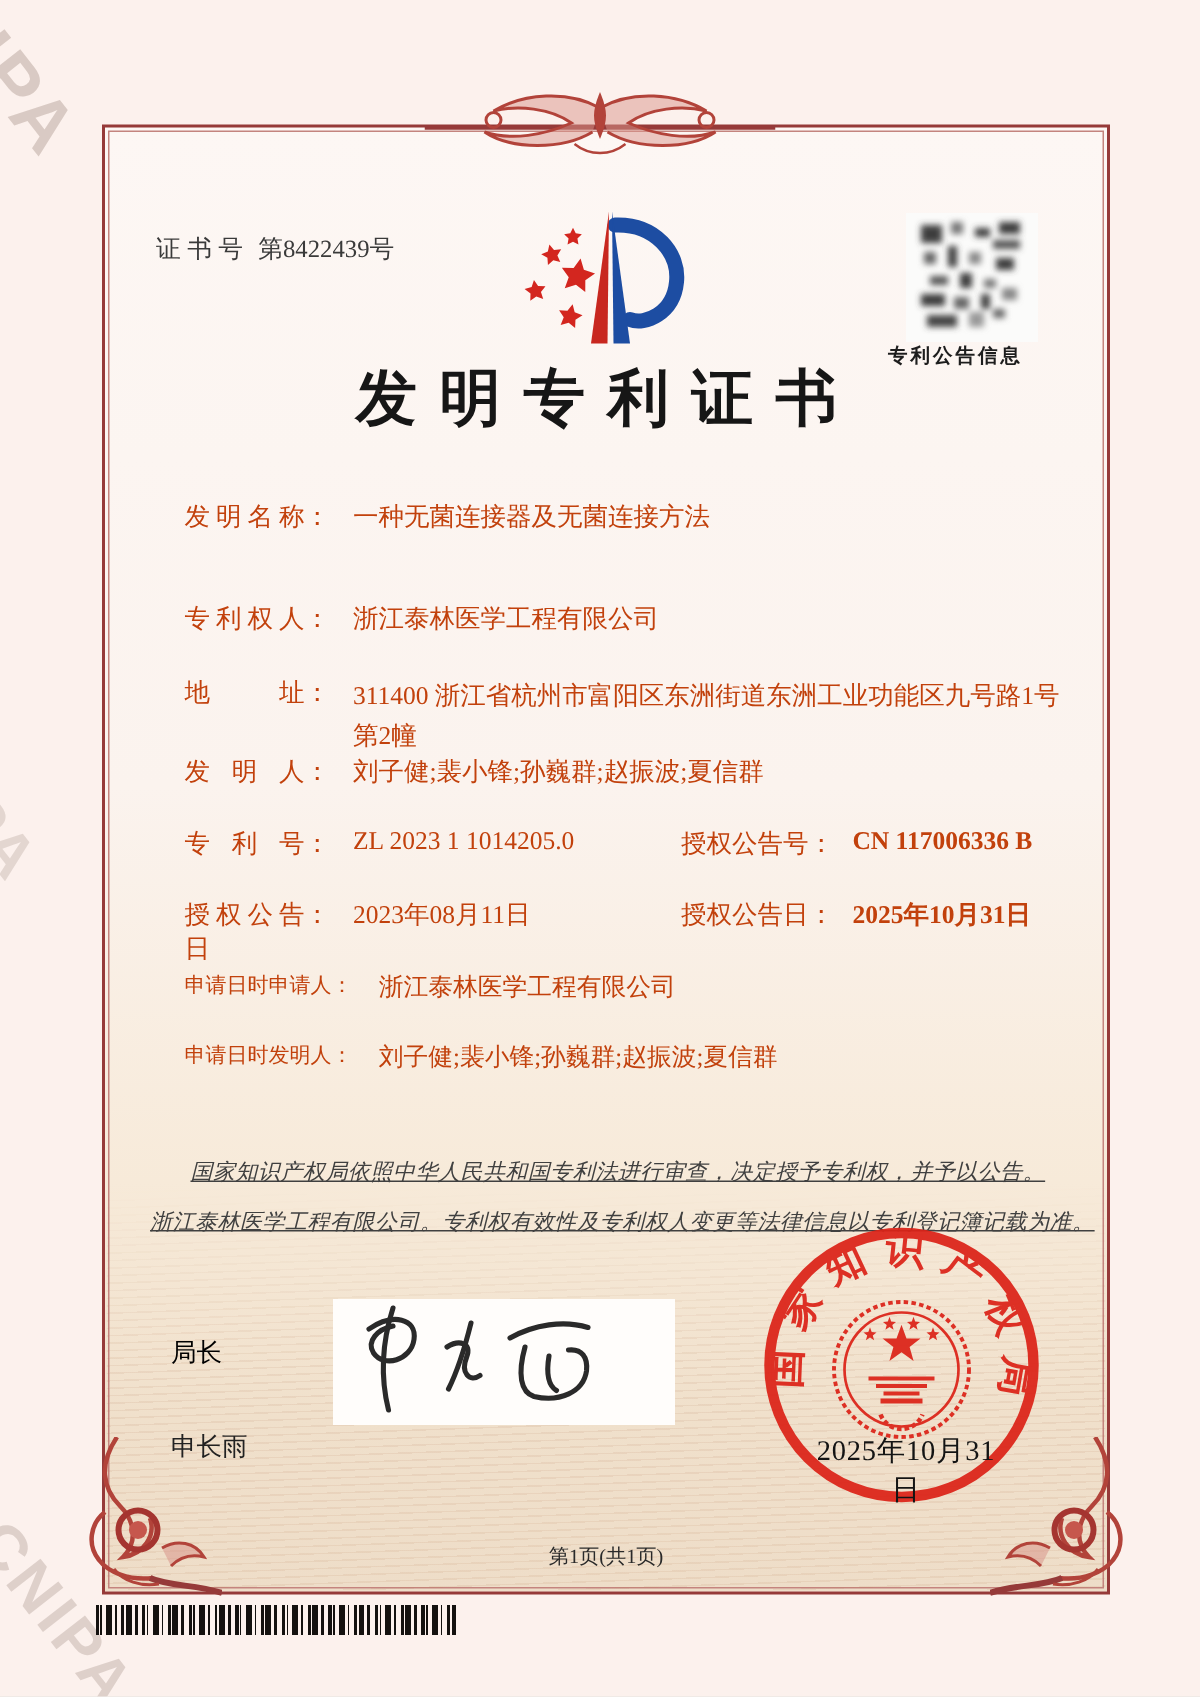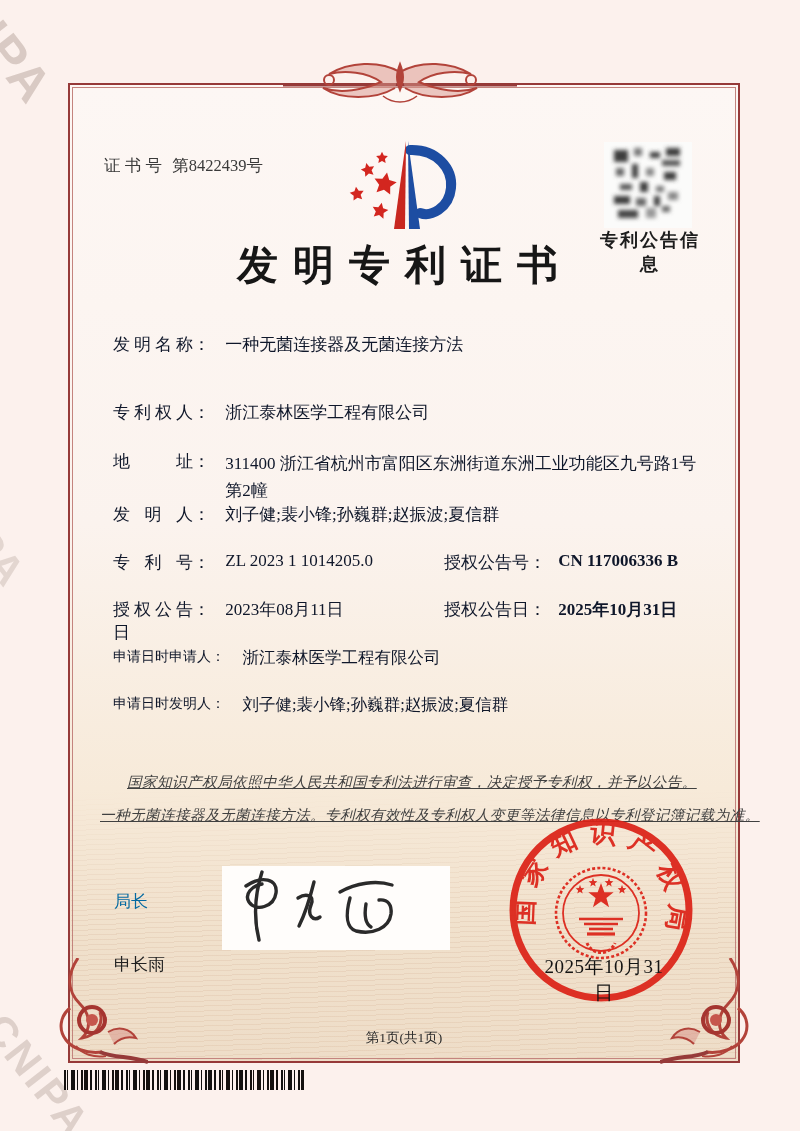--- a/index.html
+++ b/index.html
@@ -40,47 +40,47 @@
     pointer-events:none;
   }
   
   .orn { position:absolute; pointer-events:none; }
   
   .certno { position:absolute; left:104px; top:140px; font-size:16.5px; color:#3a3a3a;margin-top:15px; }
   .certno .lblj { display:inline-block; width:58px; text-align:justify; text-align-last:justify; }
   .logo { position:absolute; left:340px; top:136px; }
   .qr { position:absolute; left:604px; top:142px; width:88px; height:86px; background:#fbfbfa; }
   .qr-caption {
-    position:absolute; left:592px; top:228px; width:116px; text-align:center;
-    font-size:18px; letter-spacing:2px; color:#1d1d1d; font-weight:bold;
+    position:absolute; left:592px; top:228px; width:116px; 
+    font-size:13px; letter-spacing:2px; color:#1d1d1d; font-weight:bold;
   }
   .title {
     position:absolute; left:0; top:238px; width:810px; text-align:center;
     font-family:"Liberation Sans", sans-serif; font-weight:bold;
     font-size:41px; letter-spacing:15px; color:#161616;
   }
   
-  .row { position:absolute; left:113px; font-size:17px; color:#0f172a; }
+  .row { position:absolute; left:123px; font-size:17px; color:#c2410c; }
   .lbl { display:inline-block; width:80px; text-align:justify; text-align-last:justify; vertical-align:top;}
   .val { display:inline-block; margin-left:11px; vertical-align:top; }
   .val-wrap { width:482px; line-height:27px; }
   .rcol { position:absolute; left:444px; top:0; font-size:17px; }
   .rcol .val { margin-left:8px;font-weight:bold; }
   .row-sm { font-size:14px; }
   .row-sm .val { font-size:16.5px; margin-left:14px; position:relative; top:-1px;}
   
   .statement {
     position:absolute; left:100px; top:766px; width:600px;
     font-style:italic; font-size:14.6px; letter-spacing:0.4px;
     color:#404040; line-height:33px;text-decoration:underline;
   }
   .statement .l1 { padding-left:27px; white-space:nowrap; }
   .statement .l2 { white-space:nowrap; }
   
-  .sig-title { position:absolute; left:114px; top:890px; font-family:Liberation Serif, serif; font-size:17px; color:#0369a1; }
+  .sig-title { position:absolute; left:114px; top:890px; font-family:Liberation Serif, serif; font-size:17px; color:#000000; }
   .sig-name  { position:absolute; left:114px; top:925px; font-family:"Liberation Sans", sans-serif; font-size:17px; color:#222;margin-top:28px; }
   .sig-box { position:absolute; left:222px; top:866px; width:228px; height:84px; background:#fffdfb; }
   .sig-svg { position:absolute; left:228px; top:862px; }
   
   .seal { position:absolute; left:506px; top:815px; opacity:0.93; }
   .seal-date {
     position:absolute; left:538px; top:954px; width:132px; text-align:center;
     font-size:19px; color:#141414; letter-spacing:0.5px; z-index:4;
   }
   
@@ -239,21 +239,21 @@
     <span class="val">浙江泰林医学工程有限公司</span>
   </div>
 
   <div class="row row-sm" style="top:695px;">
     <span>申请日时发明人</span><span>：</span>
     <span class="val">刘子健;裴小锋;孙巍群;赵振波;夏信群</span>
   </div>
 
   <div class="statement">
     <div class="l1">国家知识产权局依照中华人民共和国专利法进行审查，决定授予专利权，并予以公告。</div>
-    <div class="l2">一种无菌连接器及无菌连接方法。专利权有效性及专利权人变更等法律信息以专利登记簿记载为准。</div>
+    <div class="l2">浙江泰林医学工程有限公司。专利权有效性及专利权人变更等法律信息以专利登记簿记载为准。</div>
   </div>
 
   <div class="sig-title">局长</div>
   <div class="sig-name">申长雨</div>
   <div class="sig-box"></div>
   <svg class="sig-svg" width="210" height="92" viewBox="0 0 210 92">
     <g fill="none" stroke="#2a2a2a" stroke-width="3.4" stroke-linecap="round" stroke-linejoin="round">
       <path d="M34,10 C27,32 25,54 31,78"></path>
       <path d="M18,24 C34,13 50,17 48,31 C46,45 28,50 21,40 C16,32 24,24 34,22"></path>
       <path d="M86,20 C82,36 78,50 71,64"></path>

